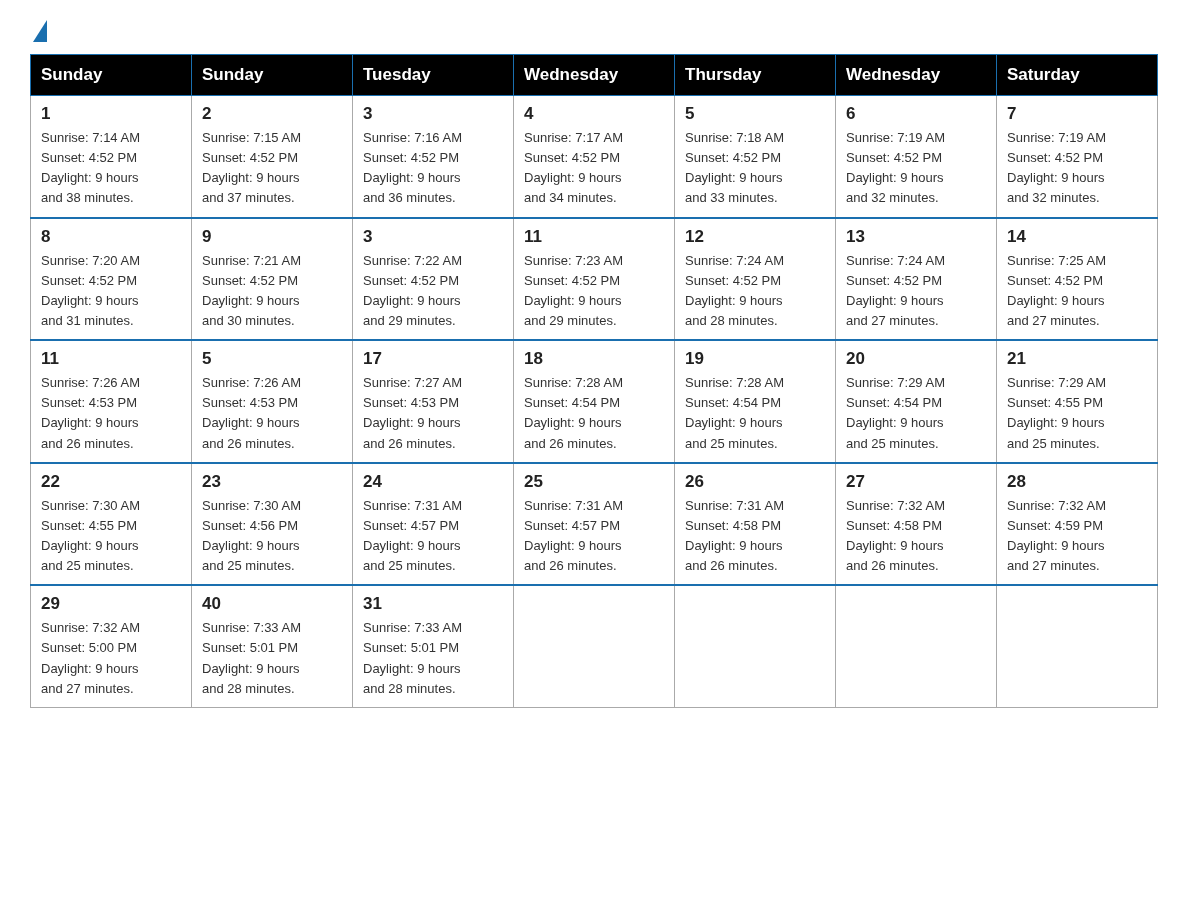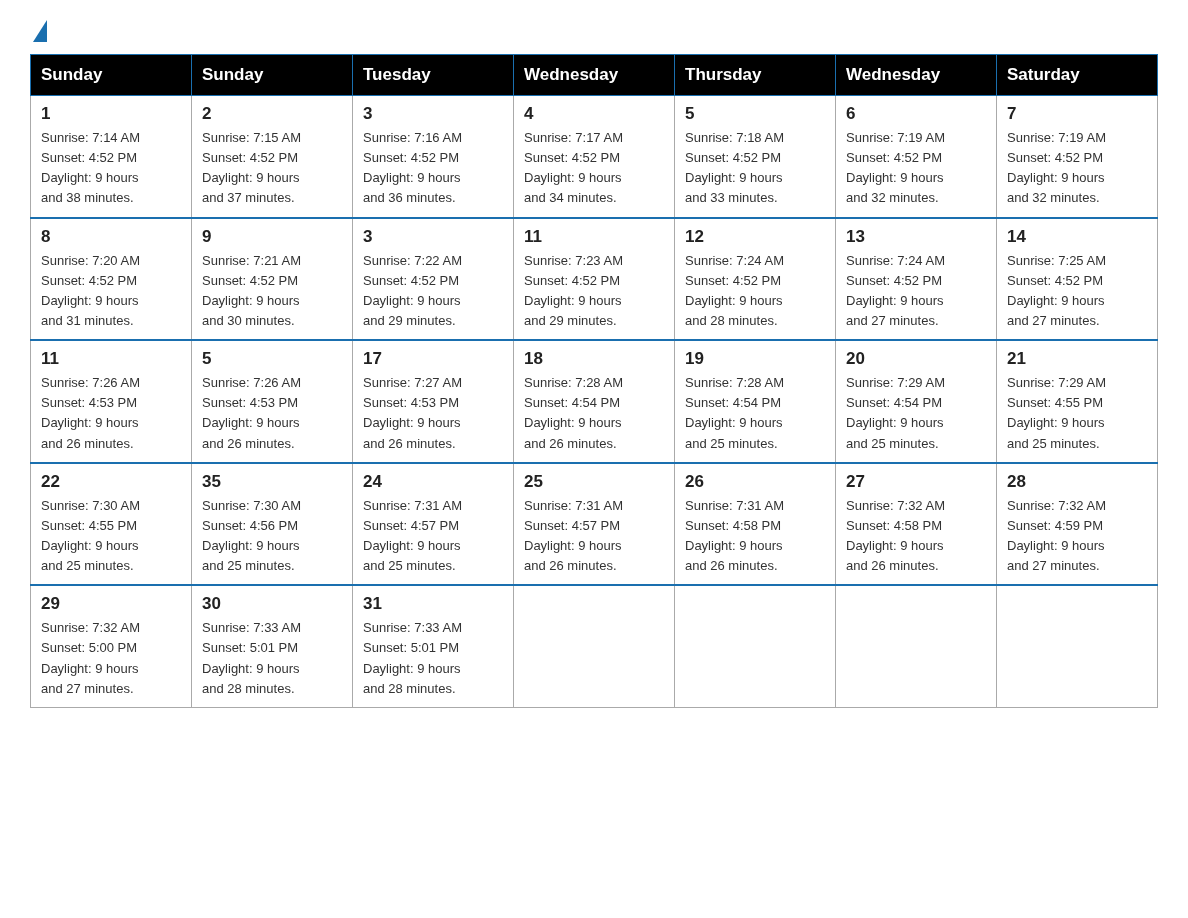--- a/index.html
+++ b/index.html
@@ -151,30 +151,30 @@
         <td><span class="day-number">11</span><span class="day-info">Sunrise: 7:26 AM<br>Sunset: 4:53 PM<br>Daylight: 9 hours<br>and 26 minutes.</span></td>
         <td><span class="day-number">5</span><span class="day-info">Sunrise: 7:26 AM<br>Sunset: 4:53 PM<br>Daylight: 9 hours<br>and 26 minutes.</span></td>
         <td><span class="day-number">17</span><span class="day-info">Sunrise: 7:27 AM<br>Sunset: 4:53 PM<br>Daylight: 9 hours<br>and 26 minutes.</span></td>
         <td><span class="day-number">18</span><span class="day-info">Sunrise: 7:28 AM<br>Sunset: 4:54 PM<br>Daylight: 9 hours<br>and 26 minutes.</span></td>
         <td><span class="day-number">19</span><span class="day-info">Sunrise: 7:28 AM<br>Sunset: 4:54 PM<br>Daylight: 9 hours<br>and 25 minutes.</span></td>
         <td><span class="day-number">20</span><span class="day-info">Sunrise: 7:29 AM<br>Sunset: 4:54 PM<br>Daylight: 9 hours<br>and 25 minutes.</span></td>
         <td><span class="day-number">21</span><span class="day-info">Sunrise: 7:29 AM<br>Sunset: 4:55 PM<br>Daylight: 9 hours<br>and 25 minutes.</span></td>
       </tr>
       <tr class="row-border">
         <td><span class="day-number">22</span><span class="day-info">Sunrise: 7:30 AM<br>Sunset: 4:55 PM<br>Daylight: 9 hours<br>and 25 minutes.</span></td>
-        <td><span class="day-number">35</span><span class="day-info">Sunrise: 7:30 AM<br>Sunset: 4:56 PM<br>Daylight: 9 hours<br>and 25 minutes.</span></td>
+        <td><span class="day-number">23</span><span class="day-info">Sunrise: 7:30 AM<br>Sunset: 4:56 PM<br>Daylight: 9 hours<br>and 25 minutes.</span></td>
         <td><span class="day-number">24</span><span class="day-info">Sunrise: 7:31 AM<br>Sunset: 4:57 PM<br>Daylight: 9 hours<br>and 25 minutes.</span></td>
         <td><span class="day-number">25</span><span class="day-info">Sunrise: 7:31 AM<br>Sunset: 4:57 PM<br>Daylight: 9 hours<br>and 26 minutes.</span></td>
         <td><span class="day-number">26</span><span class="day-info">Sunrise: 7:31 AM<br>Sunset: 4:58 PM<br>Daylight: 9 hours<br>and 26 minutes.</span></td>
         <td><span class="day-number">27</span><span class="day-info">Sunrise: 7:32 AM<br>Sunset: 4:58 PM<br>Daylight: 9 hours<br>and 26 minutes.</span></td>
         <td><span class="day-number">28</span><span class="day-info">Sunrise: 7:32 AM<br>Sunset: 4:59 PM<br>Daylight: 9 hours<br>and 27 minutes.</span></td>
       </tr>
       <tr class="row-border">
         <td><span class="day-number">29</span><span class="day-info">Sunrise: 7:32 AM<br>Sunset: 5:00 PM<br>Daylight: 9 hours<br>and 27 minutes.</span></td>
-        <td><span class="day-number">30</span><span class="day-info">Sunrise: 7:33 AM<br>Sunset: 5:01 PM<br>Daylight: 9 hours<br>and 28 minutes.</span></td>
+        <td><span class="day-number">40</span><span class="day-info">Sunrise: 7:33 AM<br>Sunset: 5:01 PM<br>Daylight: 9 hours<br>and 28 minutes.</span></td>
         <td><span class="day-number">31</span><span class="day-info">Sunrise: 7:33 AM<br>Sunset: 5:01 PM<br>Daylight: 9 hours<br>and 28 minutes.</span></td>
         <td class="empty-cell"></td>
         <td class="empty-cell"></td>
         <td class="empty-cell"></td>
         <td class="empty-cell"></td>
       </tr>
     </tbody>
 </table>
 
 </body></html>

